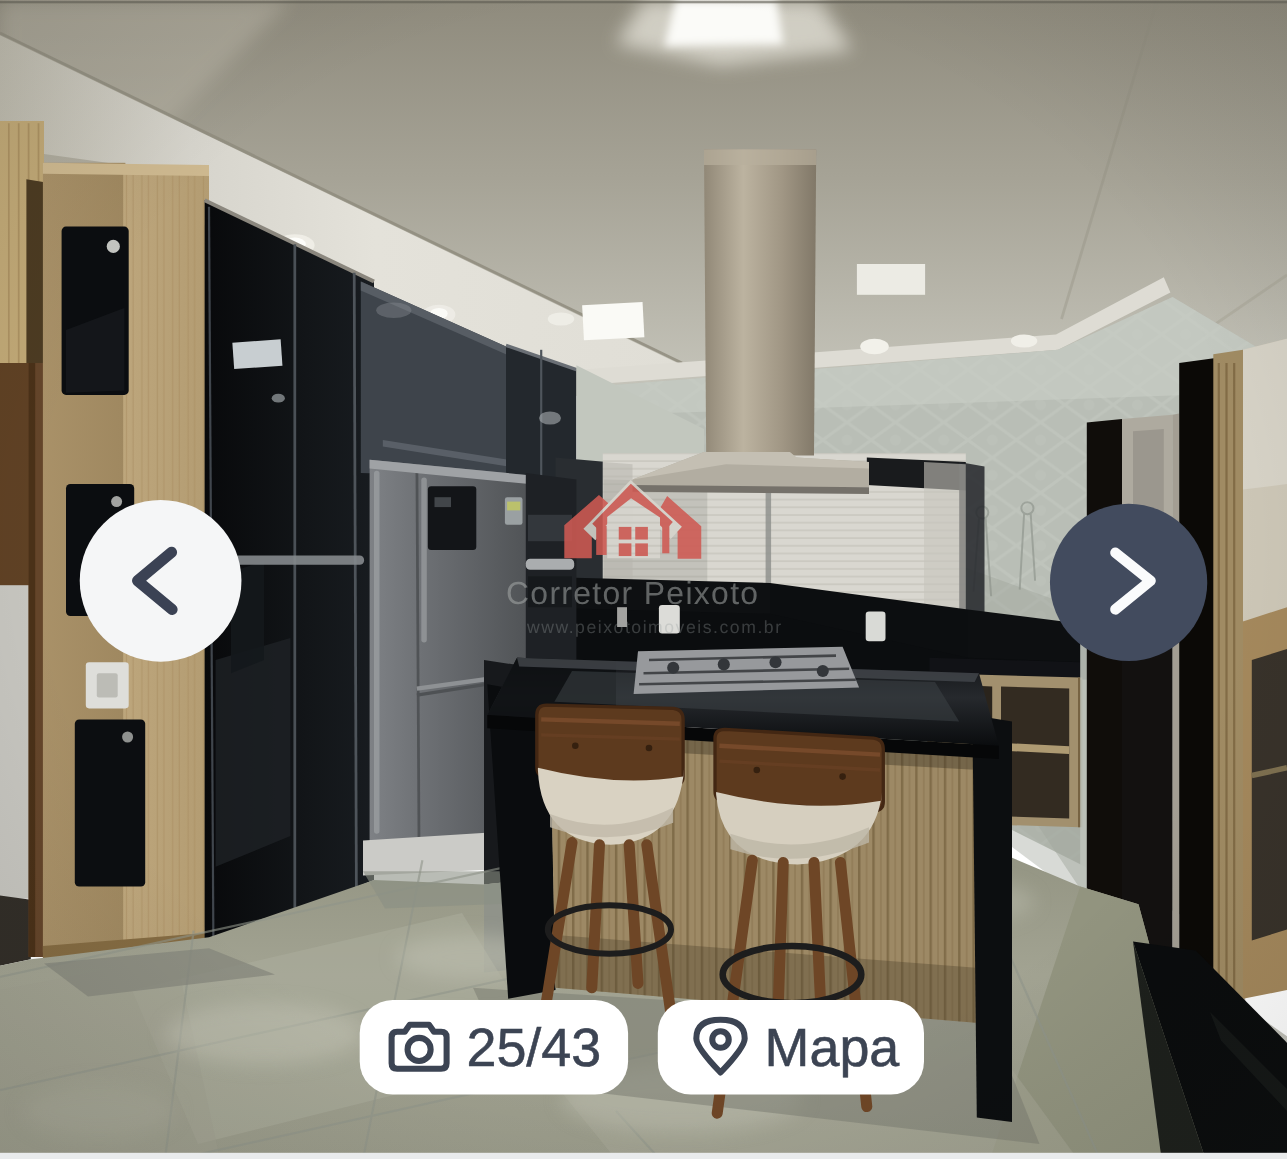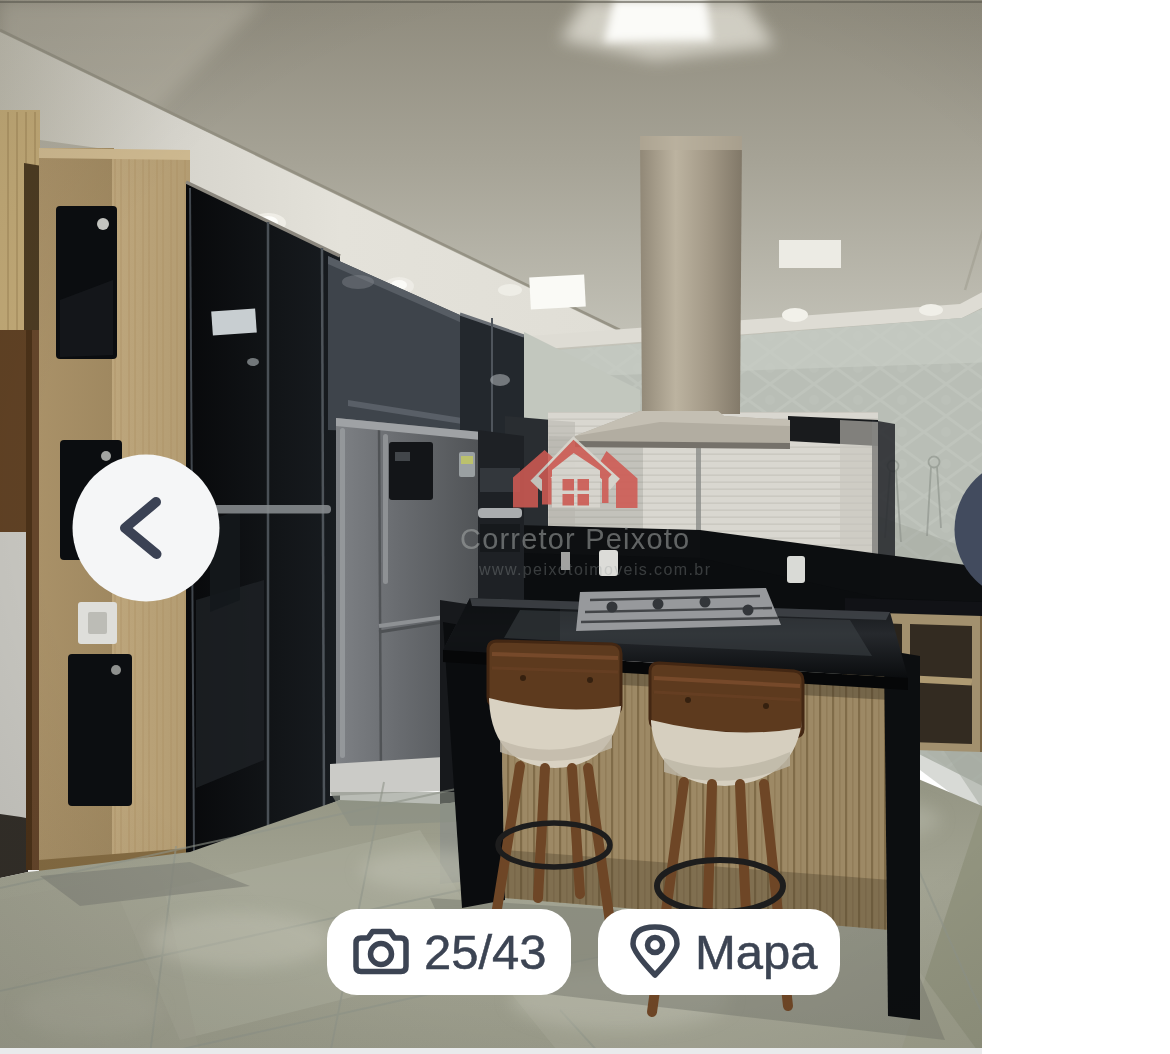--- a/index.html
+++ b/index.html
@@ -1,16 +1,16 @@
 <!DOCTYPE html>
 <html><head>
 <meta charset="utf-8">
 <style>
   html,body{margin:0;padding:0;background:#fff;}
-  .stage{position:relative;width:982px;height:1054px;overflow:hidden;font-family:"Liberation Sans",sans-serif;}
+  .stage{position:relative;width:1170px;height:1054px;overflow:hidden;font-family:"Liberation Sans",sans-serif;}
   svg{display:block;}
 </style>
 </head>
 <body>
 <div class="stage">
 <svg width="1170" height="1054" viewBox="0 0 1170 1054">
 <defs>
   <linearGradient id="ceil" x1="0" y1="0" x2="0" y2="1">
     <stop offset="0" stop-color="#8f8b7d"></stop>
     <stop offset="0.45" stop-color="#a6a396"></stop>

